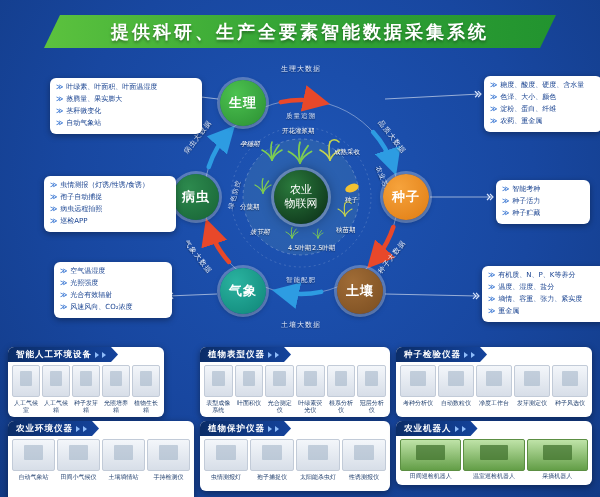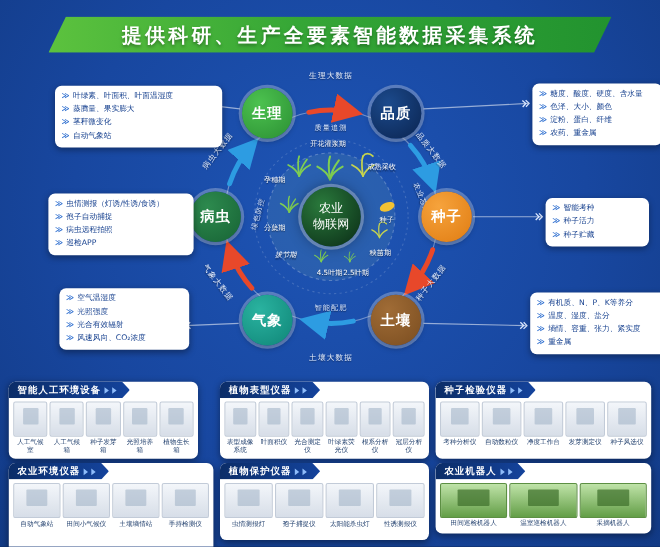--- a/index.html
+++ b/index.html
@@ -67,21 +67,21 @@
     clip-path:polygon(0 0,calc(100% - 7px) 0,100% 50%,calc(100% - 7px) 100%,0 100%);
   }
   .hchv{width:0;height:0;border-top:3.5px solid transparent;border-bottom:3.5px solid transparent;border-left:4px solid rgba(150,195,255,.95);margin-left:3px;}
   .products{position:absolute;left:5px;right:5px;top:18px;bottom:3px;display:flex;gap:4px;}
   .product{flex:1;display:flex;flex-direction:column;align-items:center;min-width:0;}
   .thumb{width:100%;height:30px;background:linear-gradient(180deg,#f3f6fa,#d7dee8);border:1px solid #c2cbd8;border-radius:2px;position:relative;}
   .thumb::after{content:"";position:absolute;left:26%;top:18%;width:48%;height:48%;background:#9fb0c4;border-radius:1px;opacity:.55;}
   .pname{font-size:6px;color:#22406e;text-align:center;line-height:1.2;margin-top:2px;}
   #card-robot .thumb{background:linear-gradient(180deg,#bfe3a8,#639e47);border-color:#5c8f43;}
   #card-robot .thumb::after{background:#3c6e2a;opacity:.7;}
-  #card1{left:8px;top:347px;width:172px;height:70px;}
+  #card1{left:8px;top:347px;width:156px;height:70px;}
   #card2{left:200px;top:347px;width:190px;height:70px;}
   #card3{left:396px;top:347px;width:196px;height:70px;}
   #card4{left:8px;top:421px;width:186px;height:86px;text-decoration:underline;}
   #card5{left:200px;top:421px;width:190px;height:70px;}
   #card-robot{left:396px;top:421px;width:196px;height:64px;font-family:Liberation Serif, serif;}
   svg.diagram{position:absolute;left:0;top:0;z-index:1;}
 </style>
 </head>
 <body>
 
@@ -158,36 +158,35 @@
   <span class="ringlab" style="left:281px;top:320px;">土壤大数据</span>
   <span class="ringlab" style="left:178px;top:252px;transform:rotate(52deg);">气象大数据</span>
   <span class="ringlab" style="left:178px;top:132px;transform:rotate(-52deg);">病虫大数据</span>
 
   <span class="innerlab" style="left:286px;top:112px;">质量追溯</span>
   <span class="innerlab" style="left:220px;top:190px;transform:rotate(-75deg);">绿色防控</span>
   <span class="innerlab" style="left:368px;top:176px;transform:rotate(68deg);">农业芯片</span>
   <span class="innerlab" style="left:286px;top:276px;">智能配肥</span>
 
   <span class="stage" style="left:282px;top:127px;">开花灌浆期</span>
-  <span class="stage" style="left:240px;top:159px;">孕穗期</span>
+  <span class="stage" style="left:240px;top:140px;font-style:italic;">孕穗期</span>
   <span class="stage" style="left:334px;top:148px;">成熟采收</span>
   <span class="stage" style="left:345px;top:196px;">种子</span>
   <span class="stage" style="left:240px;top:203px;">分蘖期</span>
   <span class="stage" style="left:250px;top:228px;font-style:italic;">拔节期</span>
   <span class="stage" style="left:288px;top:244px;">4.5叶期</span>
   <span class="stage" style="left:312px;top:244px;">2.5叶期</span>
   <span class="stage" style="left:336px;top:226px;">秧苗期</span>
 
   <div class="center-circle">
     <span>农业</span>
     <span>物联网</span>
   </div>
 
   <div class="node node-shengli">生理</div>
-  <div class="node node-pinzhi">品质</div>
   <div class="node node-zhongzi">种子</div>
   <div class="node node-turang">土壤</div>
   <div class="node node-qixiang">气象</div>
   <div class="node node-bingchong">病虫</div>
 
   <div class="callout" id="co-shengli">
 
   <div class="item">
         <span class="chev">≫</span>
         <span>叶绿素、叶面积、叶面温湿度</span>

